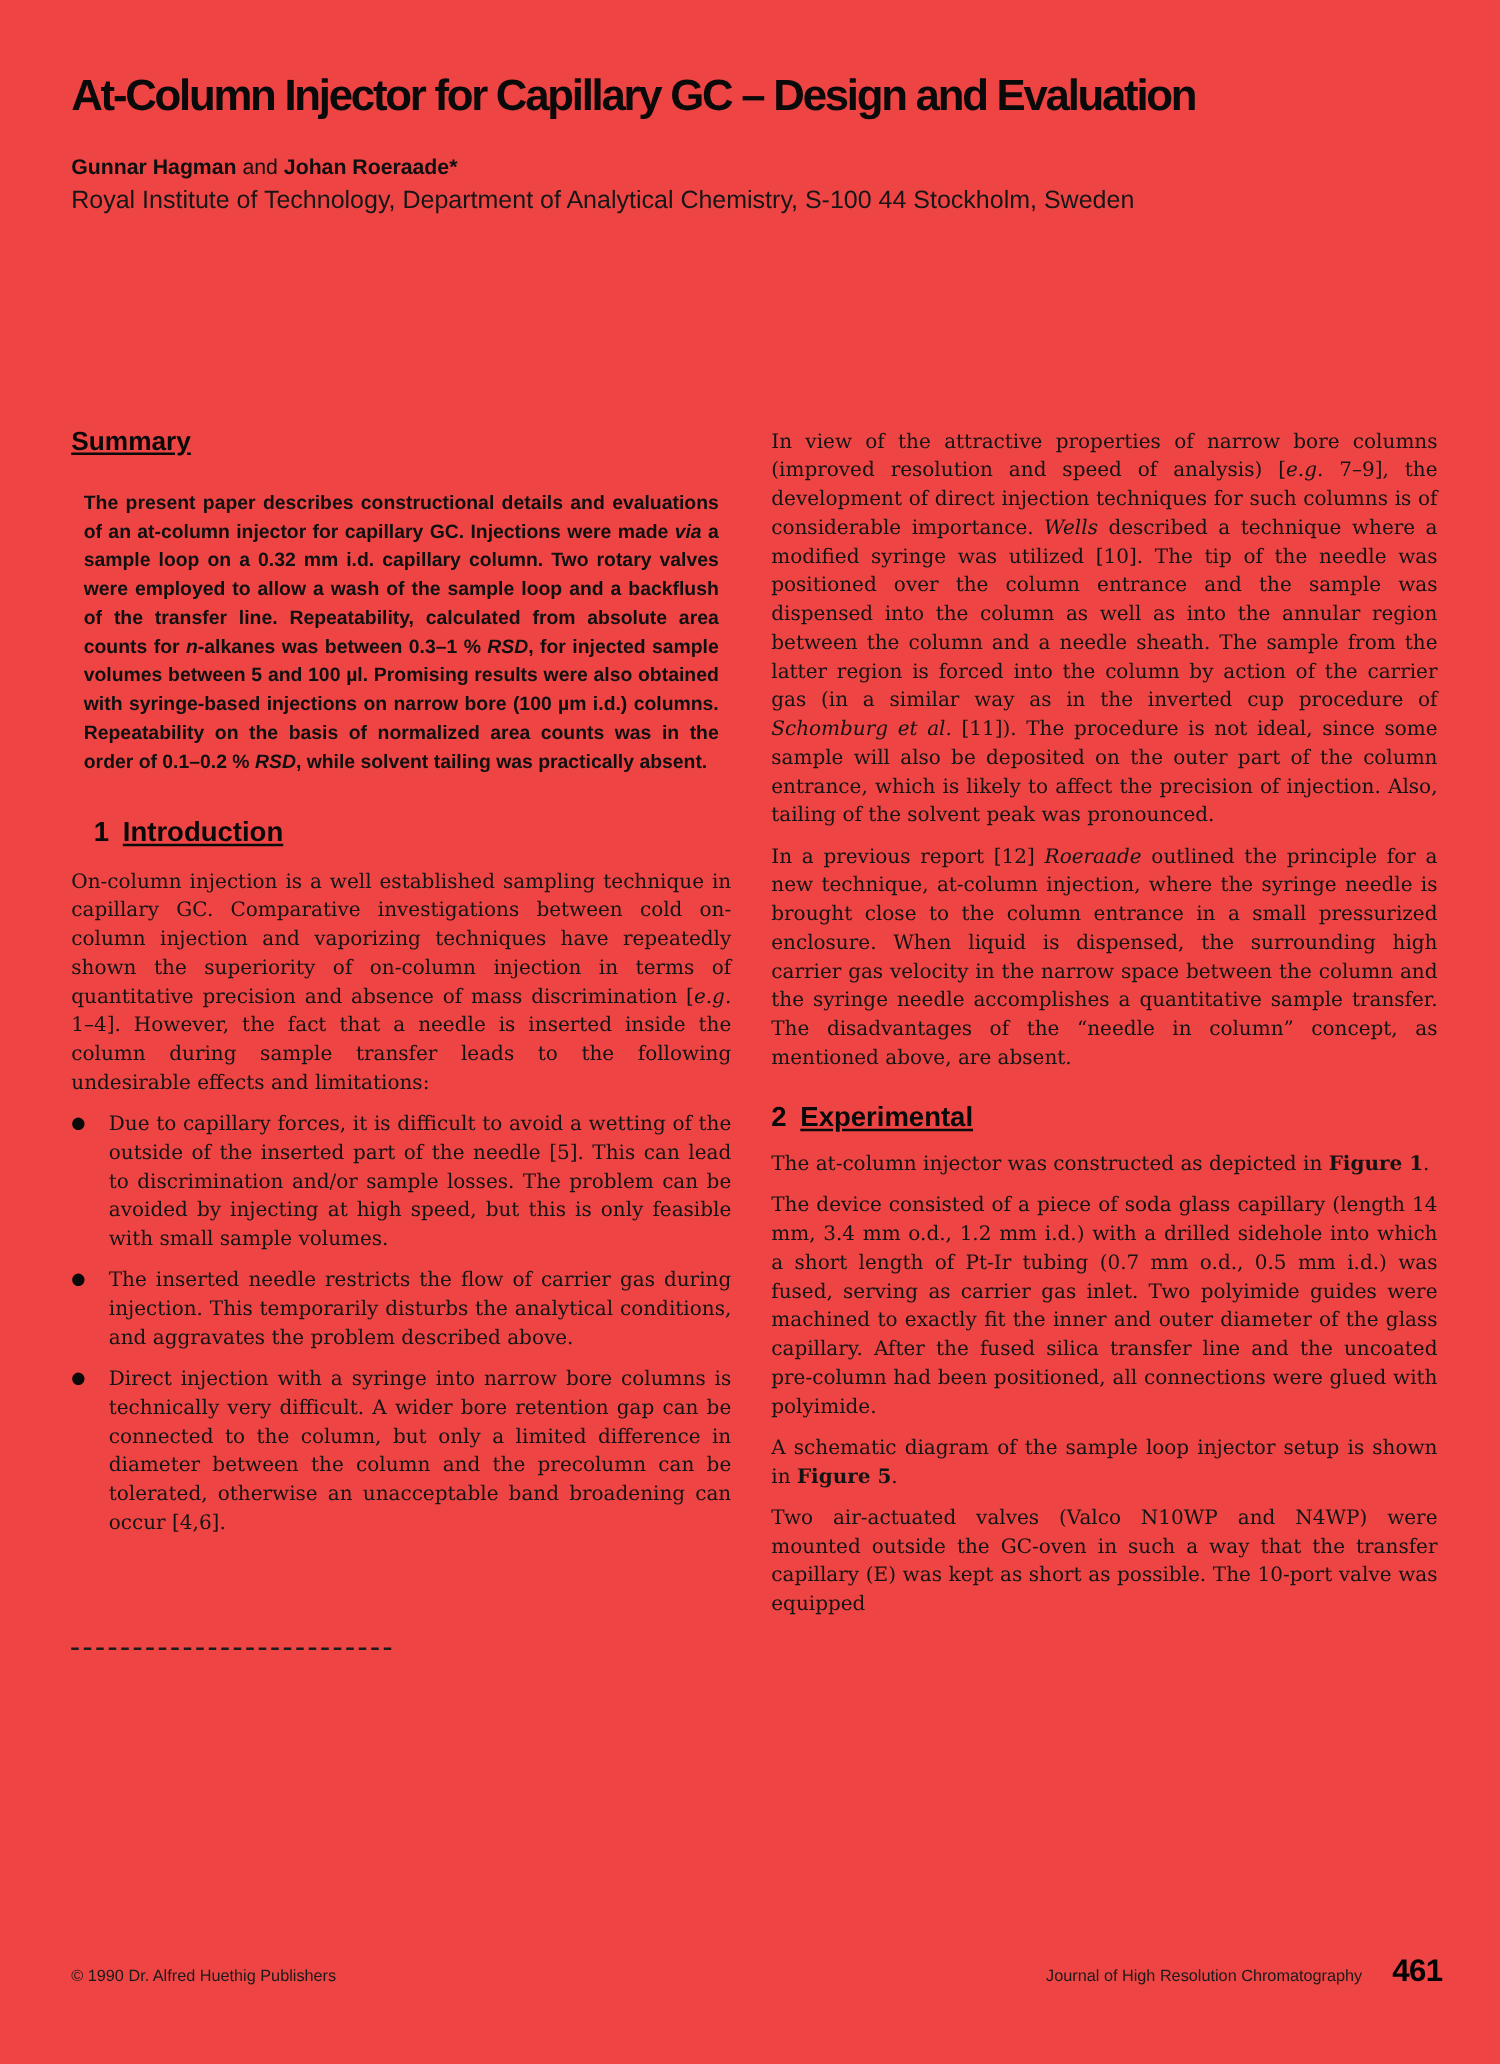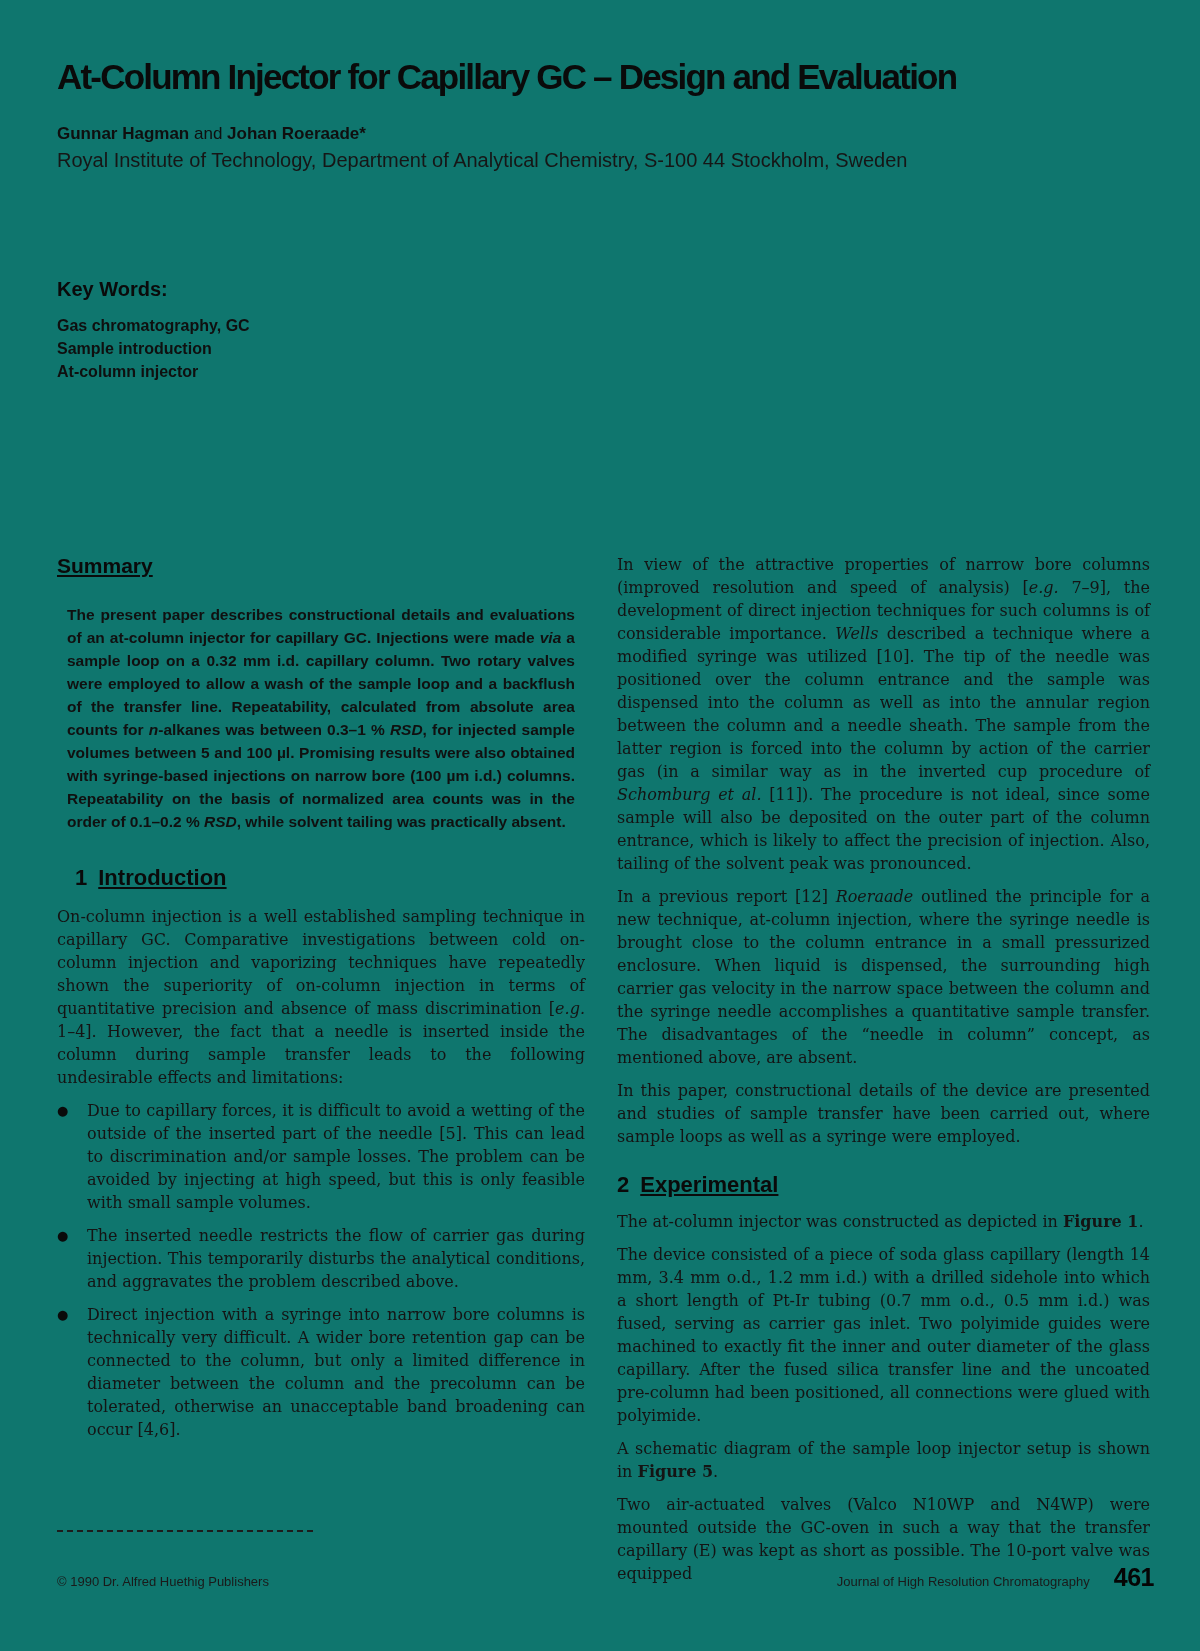--- a/index.html
+++ b/index.html
@@ -1,20 +1,20 @@
 <!DOCTYPE html>
 <html><head>
 <meta charset="utf-8">
 <style>
   html,body{margin:0;padding:0;background:#9a9a9a;}
   .page{
     position:relative;
     width:1200px;height:1651px;
     margin:0 auto;
-    background:#0f766e;
+    background:#ef4444;
     color:#141414;
     font-family:"DejaVu Serif", serif;
     overflow:hidden;
     box-sizing:border-box;
   }
   .content{padding:0 50px 0 57px;}
 
   
   .head{padding-top:56px;}
   .title{
@@ -123,26 +123,20 @@
 
 <div class="page">
   <div class="content">
 
     <header class="head">
       <h1 class="title">At-Column Injector for Capillary GC – Design and Evaluation</h1>
       <p class="authors"><span class="seg-b">Gunnar Hagman</span><span> and </span><span class="seg-b">Johan Roeraade*</span></p>
       <p class="affil">Royal Institute of Technology, Department of Analytical Chemistry, S-100 44 Stockholm, Sweden</p>
     </header>
 
-    <section class="keywords">
-      <h2 class="kw-head">Key Words:</h2>
-      <p class="kw-item">Gas chromatography, GC</p>
-      <p class="kw-item">Sample introduction</p>
-      <p class="kw-item">At-column injector</p>
-    </section>
 
     <div class="columns">
 
       <div class="col-left">
         <h2 class="sec-head">Summary</h2>
         <p class="summary-body"><span>The present paper describes constructional details and evaluations of an at-column injector for capillary GC. Injections were made </span><span class="seg-i">via</span><span> a sample loop on a 0.32 mm i.d. capillary column. Two rotary valves were employed to allow a wash of the sample loop and a backflush of the transfer line. Repeatability, calculated from absolute area counts for </span><span class="seg-i">n</span><span>-alkanes was between 0.3–1 % </span><span class="seg-i">RSD</span><span>, for injected sample volumes between 5 and 100 µl. Promising results were also obtained with syringe-based injections on narrow bore (100 µm i.d.) columns. Repeatability on the basis of normalized area counts was in the order of 0.1–0.2 % </span><span class="seg-i">RSD</span><span>, while solvent tailing was practically absent.</span></p>
 
         <h2 class="sec-head h-intro">
           <span class="num">1</span><span>Introduction</span>
         </h2>
@@ -162,21 +156,20 @@
         </div>
 
         <div class="footnote-block">
           <div class="fn-rule"></div>
         </div>
       </div>
 
       <div class="col-right">
         <p class="body-text"><span>In view of the attractive properties of narrow bore columns (improved resolution and speed of analysis) [</span><span class="seg-i">e.g.</span><span> 7–9], the development of direct injection techniques for such columns is of considerable importance. </span><span class="seg-i">Wells</span><span> described a technique where a modified syringe was utilized [10]. The tip of the needle was positioned over the column entrance and the sample was dispensed into the column as well as into the annular region between the column and a needle sheath. The sample from the latter region is forced into the column by action of the carrier gas (in a similar way as in the inverted cup procedure of </span><span class="seg-i">Schomburg et al.</span><span> [11]). The procedure is not ideal, since some sample will also be deposited on the outer part of the column entrance, which is likely to affect the precision of injection. Also, tailing of the solvent peak was pronounced.</span></p>
         <p class="body-text"><span>In a previous report [12] </span><span class="seg-i">Roeraade</span><span> outlined the principle for a new technique, at-column injection, where the syringe needle is brought close to the column entrance in a small pressurized enclosure. When liquid is dispensed, the surrounding high carrier gas velocity in the narrow space between the column and the syringe needle accomplishes a quantitative sample transfer. The disadvantages of the “needle in column” concept, as mentioned above, are absent.</span></p>
-        <p class="body-text"><span>In this paper, constructional details of the device are presented and studies of sample transfer have been carried out, where sample loops as well as a syringe were employed.</span></p>
 
         <h2 class="sec-head h-exp">
           <span class="num">2</span><span>Experimental</span>
         </h2>
         <p class="body-text"><span>The at-column injector was constructed as depicted in </span><span class="seg-b">Figure 1</span><span>.</span></p>
         <p class="body-text"><span>The device consisted of a piece of soda glass capillary (length 14 mm, 3.4 mm o.d., 1.2 mm i.d.) with a drilled sidehole into which a short length of Pt-Ir tubing (0.7 mm o.d., 0.5 mm i.d.) was fused, serving as carrier gas inlet. Two polyimide guides were machined to exactly fit the inner and outer diameter of the glass capillary. After the fused silica transfer line and the uncoated pre-column had been positioned, all connections were glued with polyimide.</span></p>
         <p class="body-text"><span>A schematic diagram of the sample loop injector setup is shown in </span><span class="seg-b">Figure 5</span><span>.</span></p>
         <p class="body-text"><span>Two air-actuated valves (Valco N10WP and N4WP) were mounted outside the GC-oven in such a way that the transfer capillary (E) was kept as short as possible. The 10-port valve was equipped</span></p>
       </div>
 

